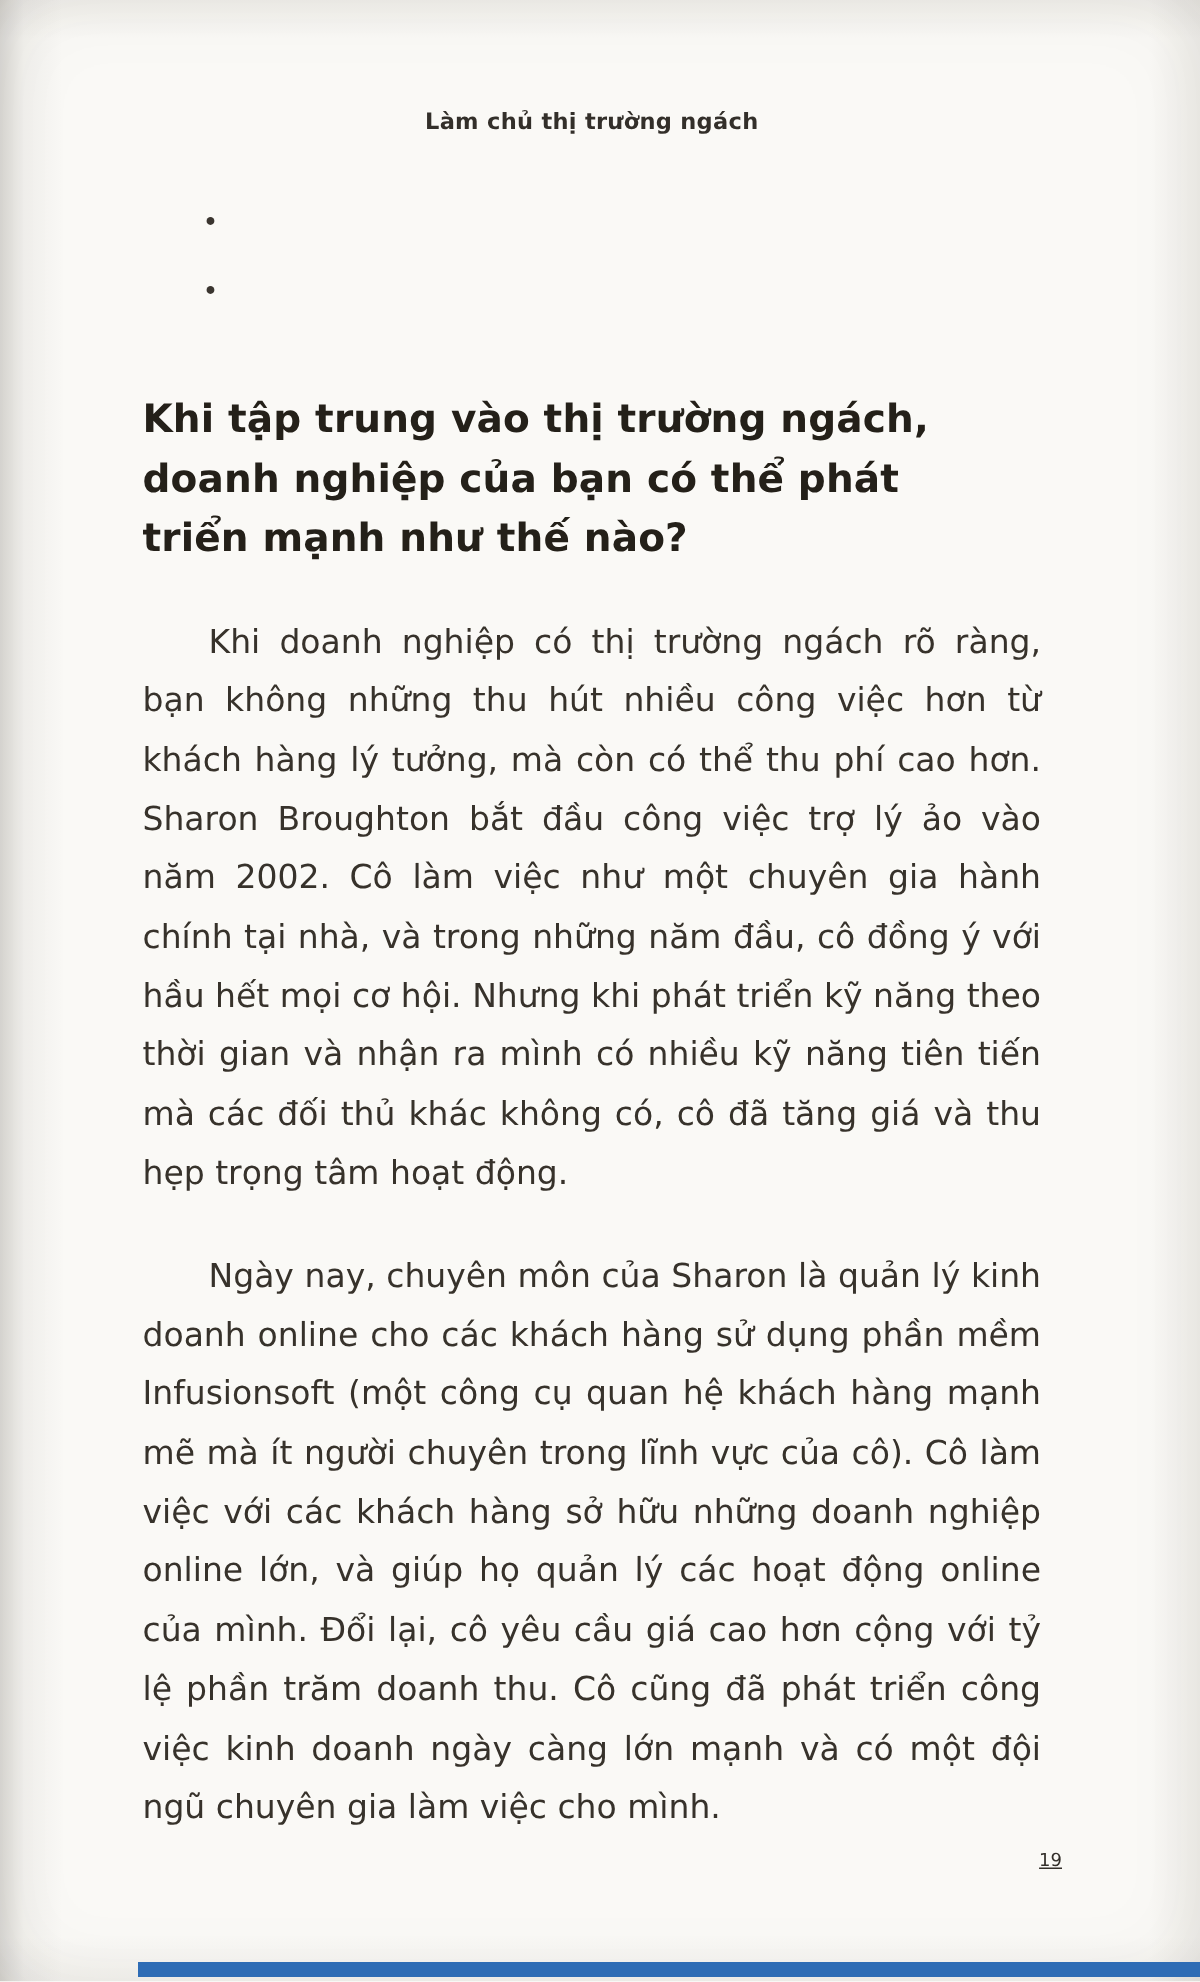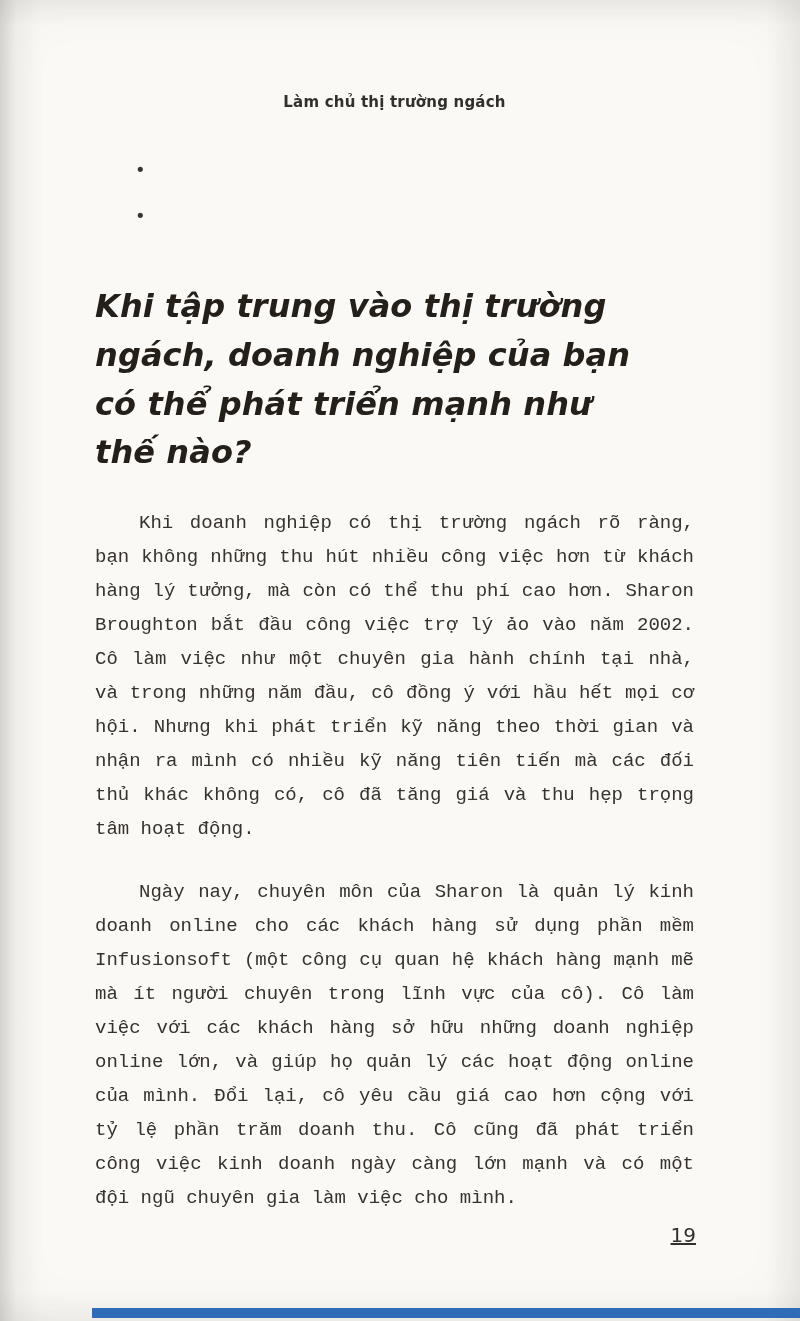--- a/index.html
+++ b/index.html
@@ -20,21 +20,20 @@
       linear-gradient(to left, rgba(120,113,103,0.10), rgba(0,0,0,0) 34px),
       linear-gradient(to bottom, rgba(120,113,103,0.09), rgba(0,0,0,0) 26px),
       linear-gradient(to top, rgba(120,113,103,0.07), rgba(0,0,0,0) 30px);
     box-shadow: inset 0 0 60px rgba(60,55,48,0.05);
   }
   .content {
     position: absolute;
     left: 95px;
     right: 106px;
     top: 0;
-    margin-top: 21px;
   }
   .running-header {
     margin-top: 72px;
     text-align: center;
     font-size: 15px;
     font-weight: bold;
     color: #332f2a;
     letter-spacing: 0.2px;
   }
   .bullets {
@@ -55,41 +54,39 @@
     margin-left: 40px;
     font-size: 18px;
     color: #3a352f;
   }
   .bullet-text {
     flex: 1 1 auto;
   }
   .section-heading {
     margin: 52px 0 0 0;
     max-width: 545px;
-    font-size: 32px;
+    font-size: 26px;
     line-height: 1.52;
     font-weight: 700;
     color: #242019;
     letter-spacing: 0.1px;
-    font-style: italic;
   }
   .body-para {
     margin: 29px 0 0 0;
-    font-size: 19px;
+    font-size: 22px;
     line-height: 1.79;
     text-align: justify;
     text-indent: 44px;
     color: #37322b;
-    font-family: Liberation Mono, monospace;
   }
   .page-number {
     position: absolute;
-    right: 104px;
+    right: 92px;
     bottom: 74px;
-    font-size: 20px;
+    font-size: 12px;
     color: #332f2a;
     text-decoration: underline;
   }
   .footer-bar {
     position: absolute;
     left: 92px;
     right: 0;
     bottom: 3px;
     height: 10px;
     background: #2e6cb5;

